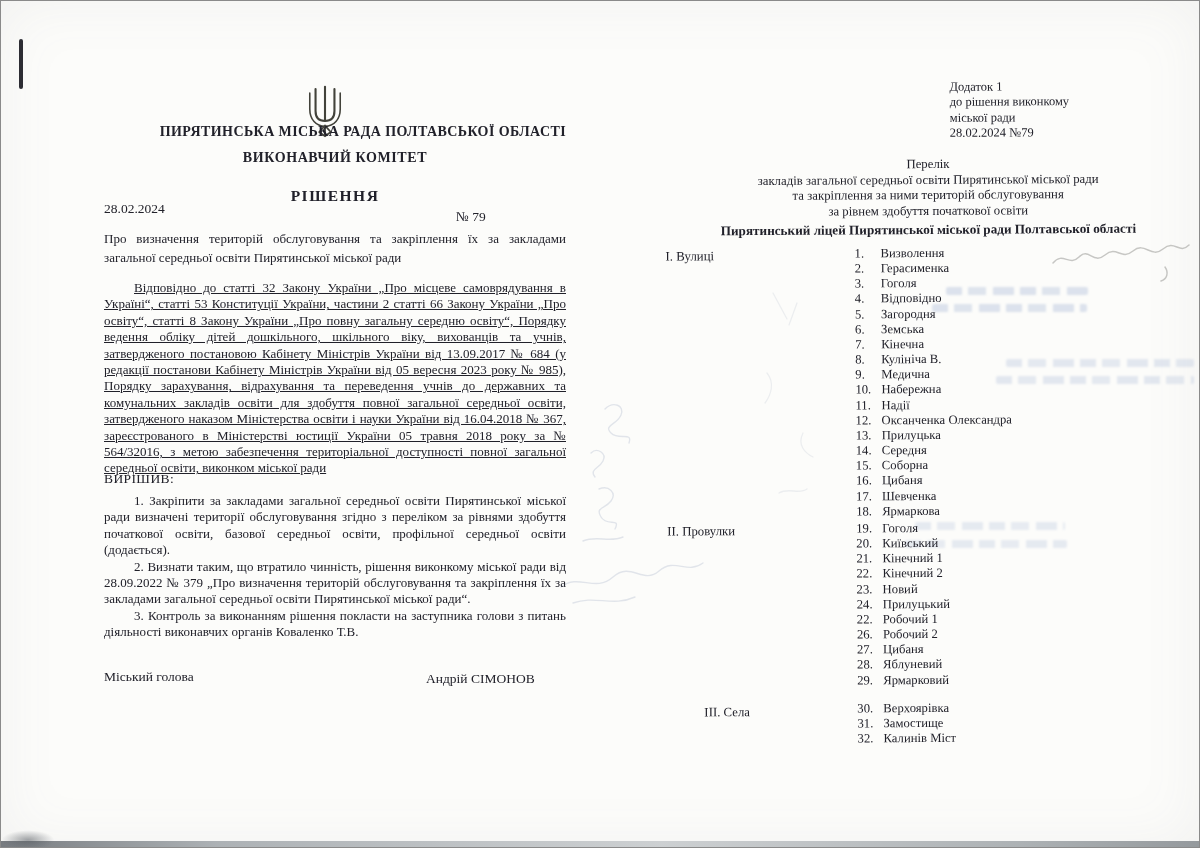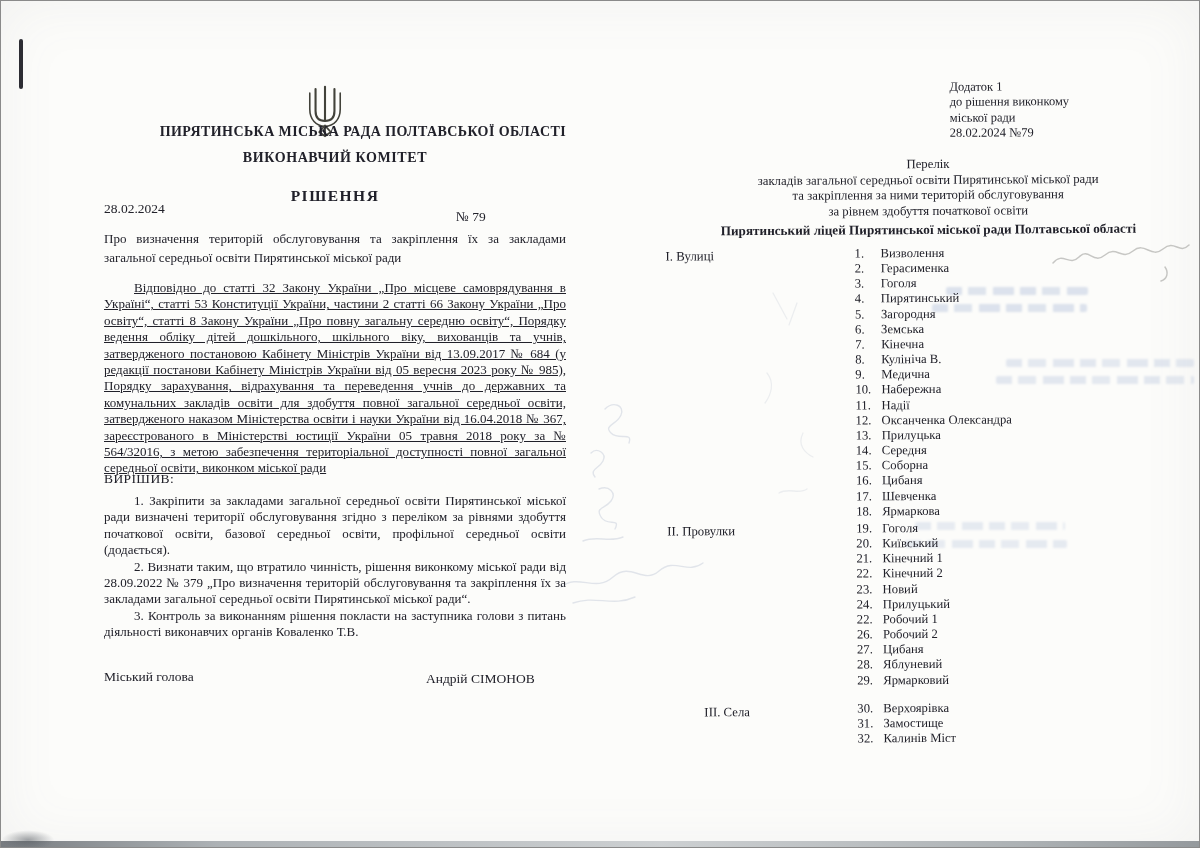--- a/index.html
+++ b/index.html
@@ -141,21 +141,21 @@
     <div class="abs institution">Пирятинський ліцей Пирятинської міської ради Полтавської області</div>
 
     <div class="abs glabel glabel1">І. Вулиці</div>
     <div class="abs glabel glabel2">ІІ. Провулки</div>
     <div class="abs glabel glabel3">ІІІ. Села</div>
 
     <div class="abs street-group sg1">
         <div class="srow"><span class="num">1.</span><span>Визволення</span></div>
         <div class="srow"><span class="num">2.</span><span>Герасименка</span></div>
         <div class="srow"><span class="num">3.</span><span>Гоголя</span></div>
-        <div class="srow"><span class="num">4.</span><span>Пирятинський</span></div>
+        <div class="srow"><span class="num">4.</span><span>Відповідно</span></div>
         <div class="srow"><span class="num">5.</span><span>Загородня</span></div>
         <div class="srow"><span class="num">6.</span><span>Земська</span></div>
         <div class="srow"><span class="num">7.</span><span>Кінечна</span></div>
         <div class="srow"><span class="num">8.</span><span>Кулініча В.</span></div>
         <div class="srow"><span class="num">9.</span><span>Медична</span></div>
         <div class="srow"><span class="num">10.</span><span>Набережна</span></div>
         <div class="srow"><span class="num">11.</span><span>Надії</span></div>
         <div class="srow"><span class="num">12.</span><span>Оксанченка Олександра</span></div>
         <div class="srow"><span class="num">13.</span><span>Прилуцька</span></div>
         <div class="srow"><span class="num">14.</span><span>Середня</span></div>

